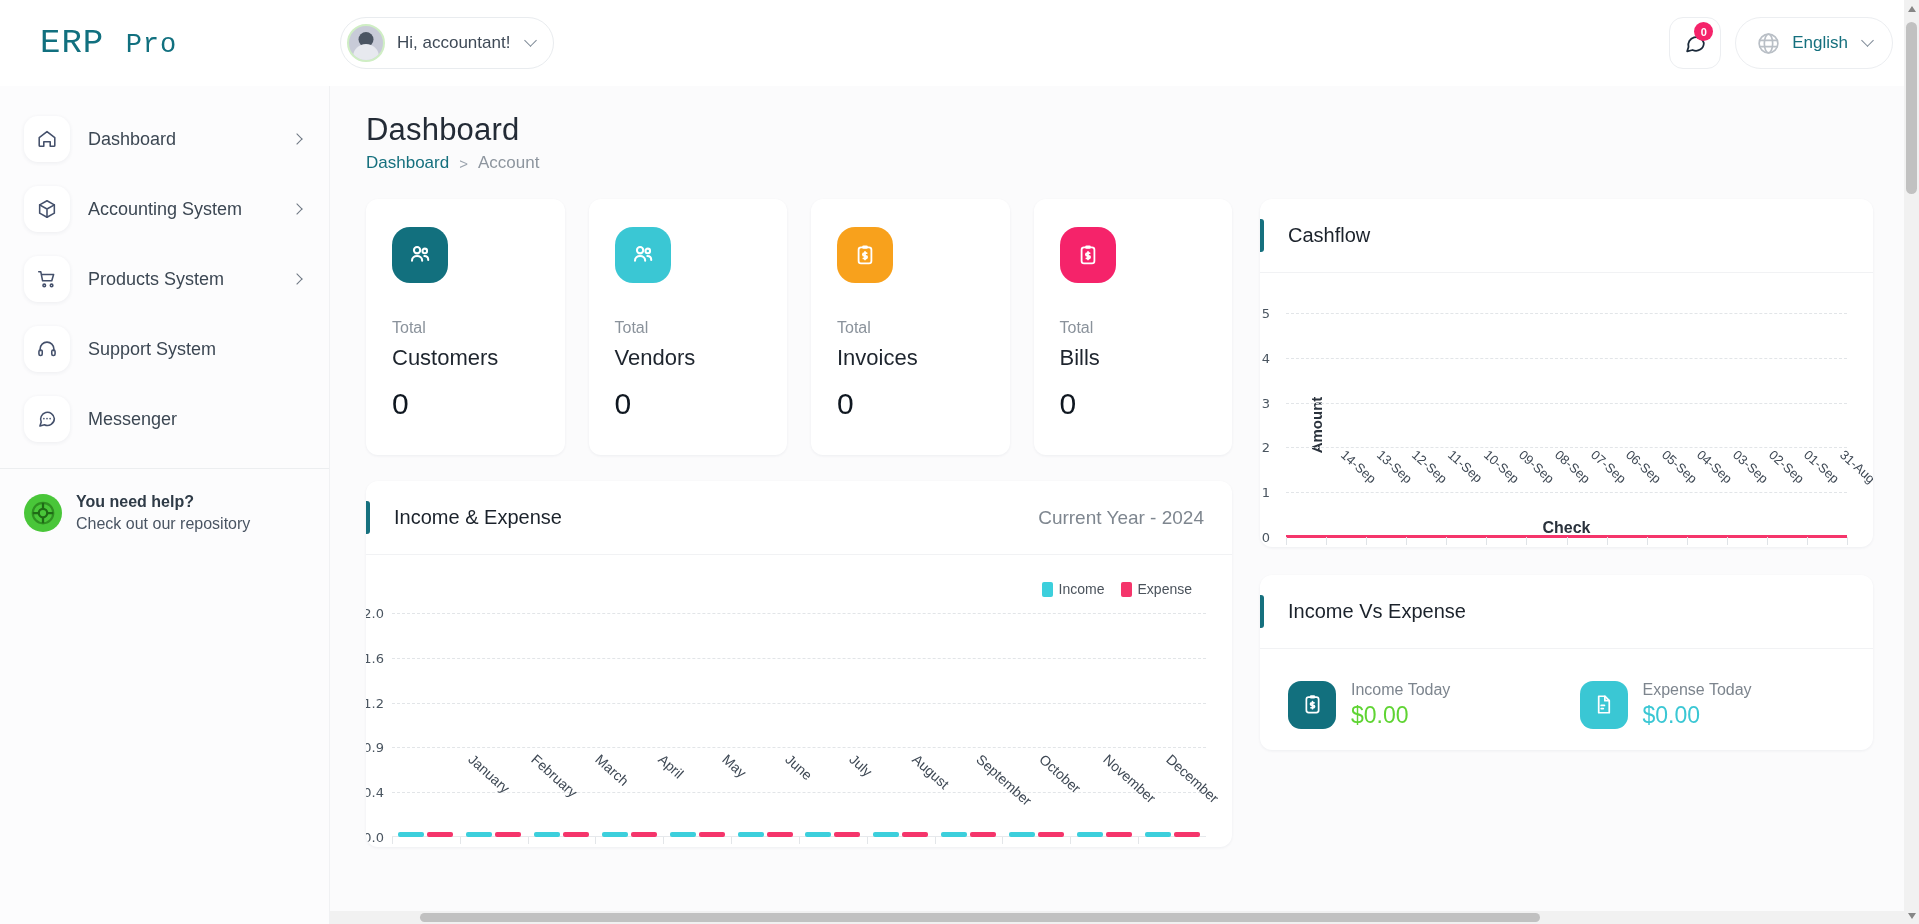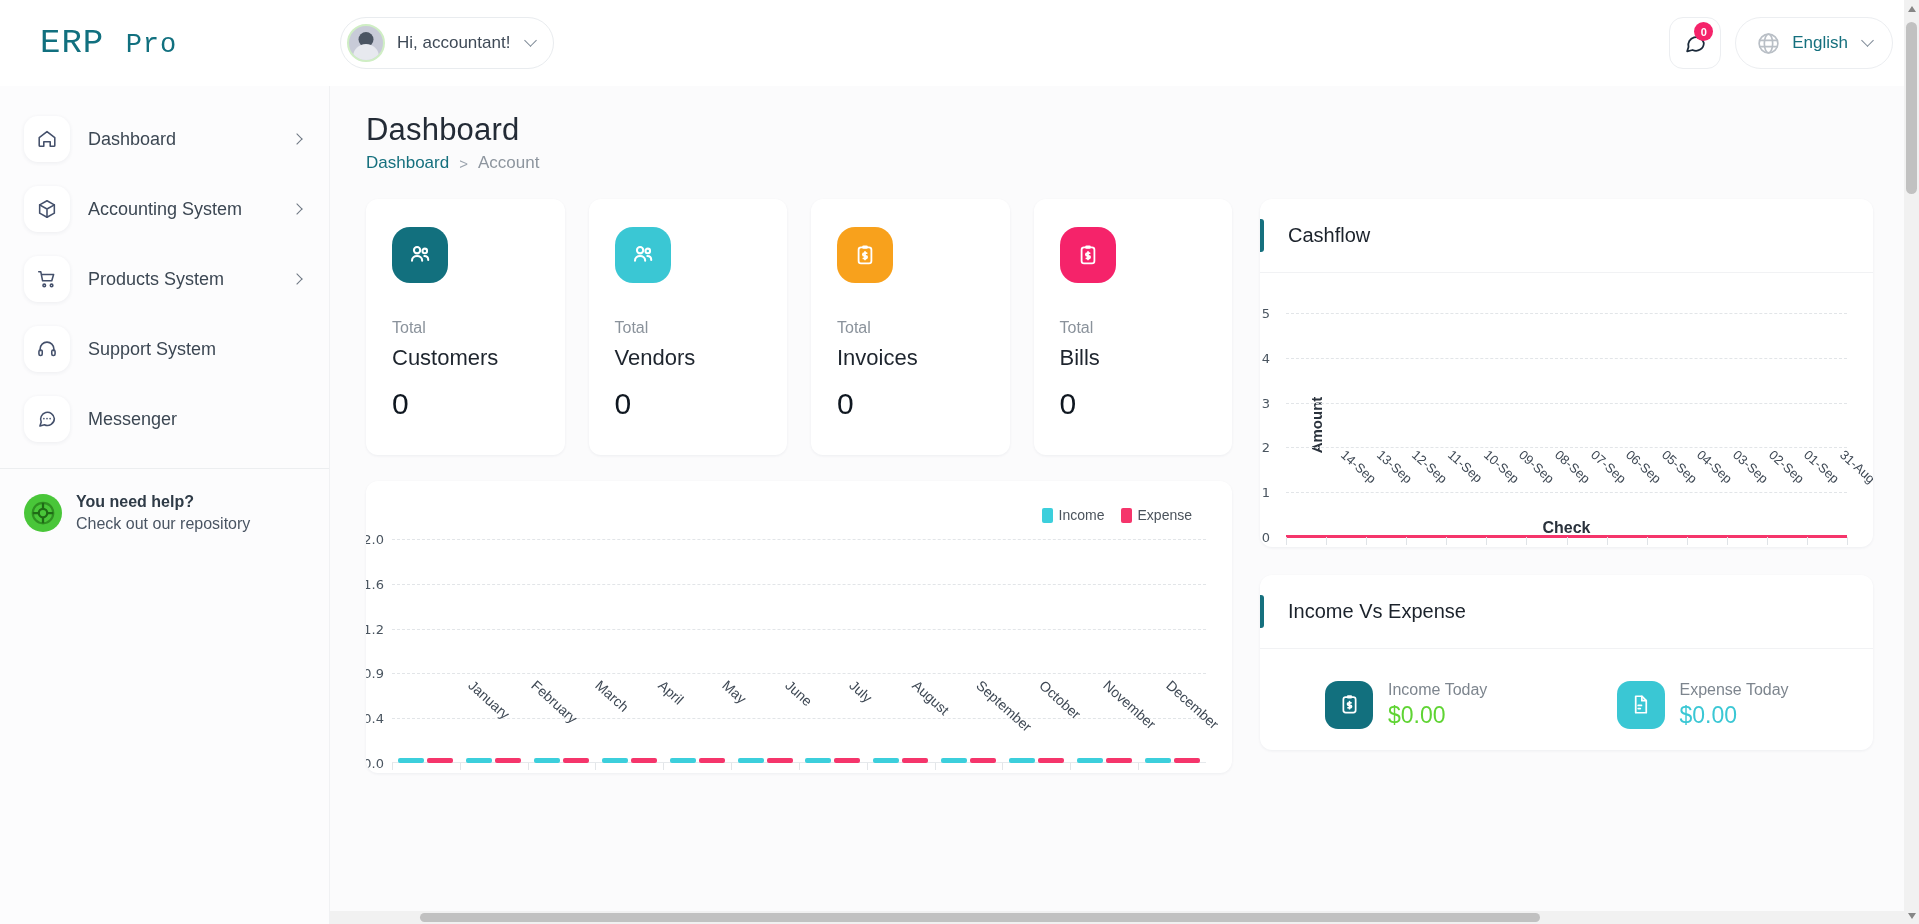--- a/index.html
+++ b/index.html
@@ -171,21 +171,21 @@
   .cf-line { position: absolute; left: 0; right: 0; bottom: -1px; height: 3px; background: #f5356b; }
   .cf-tick { position: absolute; bottom: -8px; width: 1px; height: 8px; background: #dfe3e7; }
   .ylabel-rot {
     position: absolute; left: 2px; top: 50%; font-size: 15px; font-weight: 700; color: #2a323c;
     transform: translateY(-50%) rotate(-90deg); transform-origin: center;
   }
   .cf-xlabels { position: relative; height: 78px; margin-left: 62px; }
 
   
   .ive-body { padding: 30px 28px 20px 28px; display: flex; gap: 26px; }
-  .ive-item { display: flex; align-items: center; gap: 15px; flex: 1; margin-left: 37px; }
+  .ive-item { display: flex; align-items: center; gap: 15px; flex: 1; }
   .ive-icon {
     width: 48px; height: 48px; border-radius: 13px; flex: 0 0 48px;
     display: flex; align-items: center; justify-content: center;
   }
   .ive-label { font-size: 16px; color: #7d858e; line-height: 1.4; }
   .ive-value { font-size: 23px; line-height: 1.25; }
 
   
   .scrollbar {
     position: absolute; right: 0; top: 0; width: 15px; height: 924px; background: #f1f1f1; z-index: 20;
@@ -389,20 +389,24 @@
                   <path d="M13.6 10.2h-2.4a1.3 1.3 0 0 0 0 2.6h1.6a1.3 1.3 0 0 1 0 2.6h-2.4M12 9v7.4"></path>
                 </svg>
               </div>
               <div class="stat-total">Total</div>
               <div class="stat-name">Bills</div>
               <div class="stat-value">0</div>
             </div>
           </div>
 
           <div class="card" style="margin-top:26px">
+            <div class="card-head">
+              <span class="card-title">Income &amp; Expense</span>
+              <span class="card-head-right">Current Year - 2024</span>
+            </div>
             <div class="chart-body">
               <div class="legend">
                 <span class="legend-item">
                   <span class="legend-swatch" style="background:#3ccfdc"></span>
                   <span>Income</span>
                 </span>
                 <span class="legend-item">
                   <span class="legend-swatch" style="background:#f5356b"></span>
                   <span>Expense</span>
                 </span>

